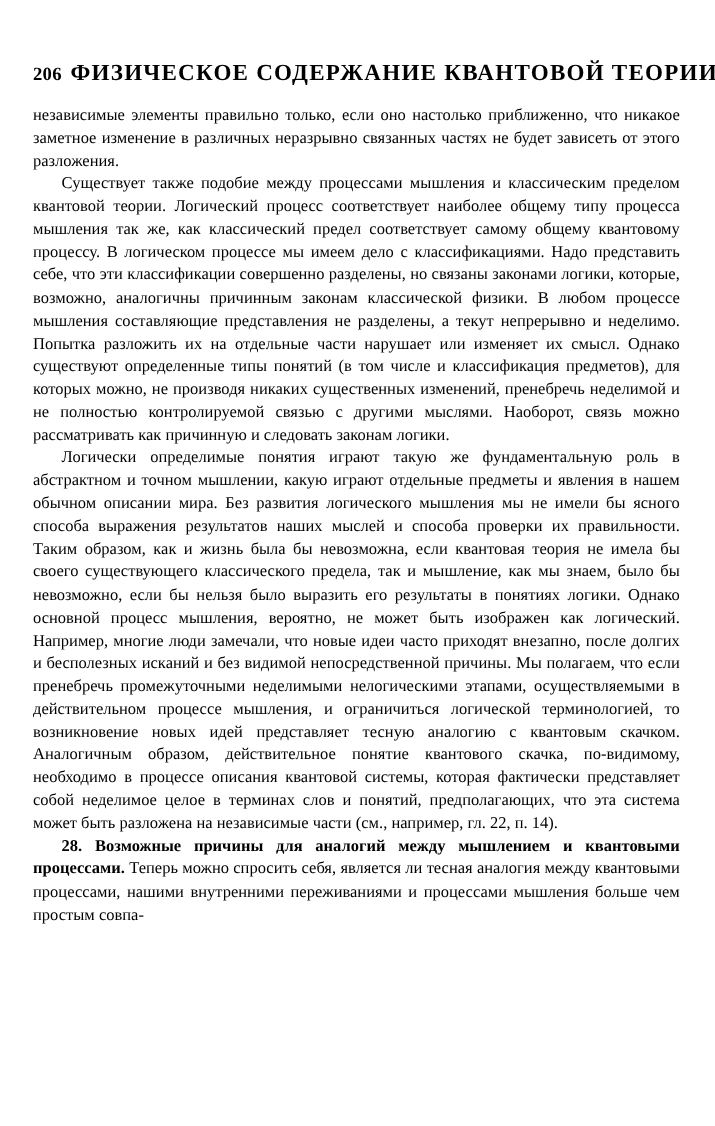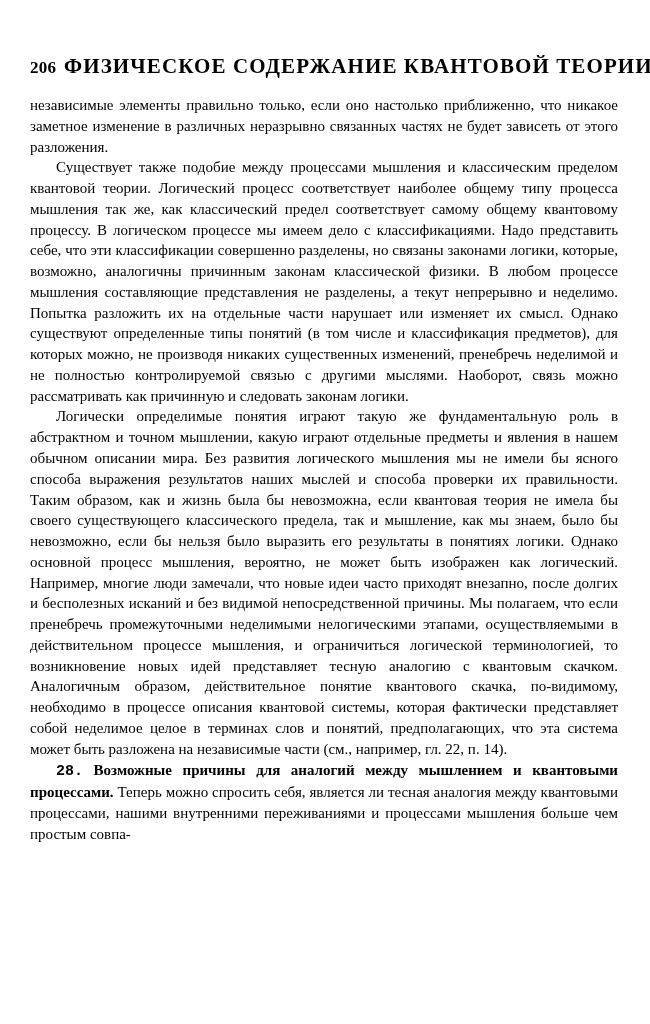--- a/index.html
+++ b/index.html
@@ -57,21 +57,20 @@
     text-indent: 26px;
   }
   .body-text p.noindent {
     text-indent: 0;
   }
   .section-head {
     font-weight: bold;
   }
   .sec-num {
     font-weight: bold;
-    font-family: Liberation Mono, monospace;
   }
 </style>
 </head>
 <body>
 
 <div class="page">
 
   <div class="running-head">
     <span class="folio">206</span>
     <span class="head-title">ФИЗИЧЕСКОЕ СОДЕРЖАНИЕ КВАНТОВОЙ ТЕОРИИ</span>

